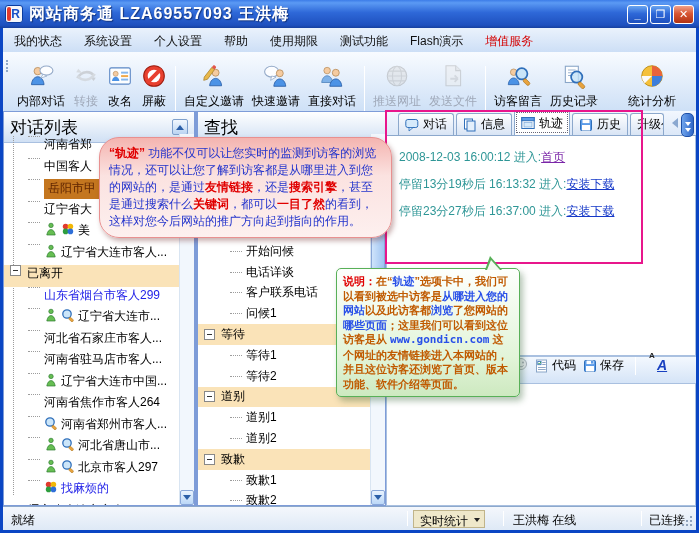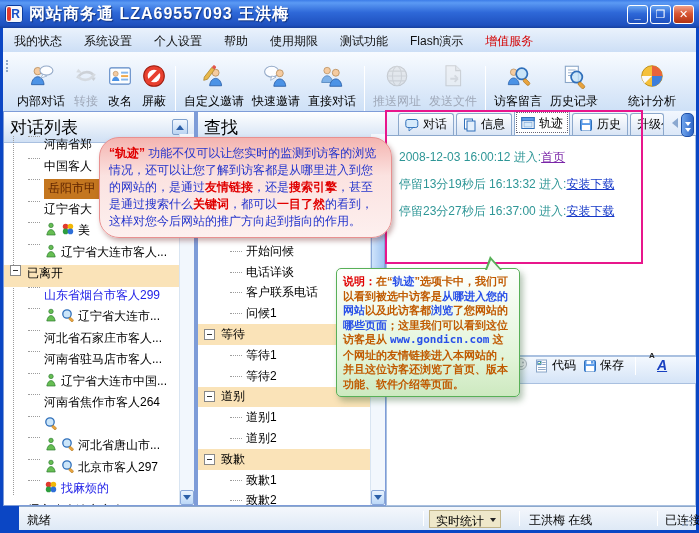--- a/index.html
+++ b/index.html
@@ -88,21 +88,21 @@
 .rptb .item{display:flex;align-items:center;gap:3px}
 .rptb .sep{width:1px;height:18px;background:#A9C0E0;border-right:1px solid #fff;margin:0 4px}
 .fontA{position:relative;font-size:14px;color:#1840C0;font-style:italic;font-weight:bold;text-decoration:underline;margin-left:10px}
 .fontA::before{content:"A";position:absolute;left:-8px;top:-6px;font-size:8px;color:#222;font-style:normal;font-weight:bold;text-decoration:none}
 .overflow-btn{position:absolute;right:2px;top:2px;height:24px;width:13px;border:1px solid #1E50A8;border-radius:5px;
   background:linear-gradient(90deg,#6FA4EC,#2E66C8);display:flex;flex-direction:column;align-items:center;justify-content:flex-end;
   gap:2px;padding-bottom:4px}
 .overflow-btn i{width:0;height:0;border-left:3px solid transparent;border-right:3px solid transparent;border-top:4px solid #fff}
 .rpinput{position:absolute;left:0;right:0;top:273px;bottom:0;background:#fff;border:1px solid #A9C0E0;border-top:none}
 
-.statusbar{position:absolute;left:19px;right:3px;top:506px;height:24px;background:linear-gradient(#F4F7FC,#DEE9F6);
+.statusbar{position:absolute;left:3px;right:3px;top:506px;height:24px;background:linear-gradient(#F4F7FC,#DEE9F6);
   border-top:1px solid #8CA8CC;font-size:12px;color:#000}
 .statusbar .txt{position:absolute;top:5px;white-space:nowrap}
 .ssep{position:absolute;top:4px;bottom:4px;width:1px;background:#C0CEE0;border-right:1px solid #fff}
 .rt-box{position:absolute;left:410px;top:3px;height:18px;padding:2px 16px 0 6px;background:#EFE8CA;border:1px solid #C0B48A;white-space:nowrap}
 .rt-box .caret{position:absolute;right:4px;top:7px;width:0;height:0;border-left:3.5px solid transparent;border-right:3.5px solid transparent;border-top:4px solid #222}
 .grip{position:absolute;right:4px;bottom:4px;width:12px;height:12px}
 .grip i{position:absolute;width:2px;height:2px;background:#8FA2BC}
 .grip i:nth-child(1){right:0;bottom:8px}.grip i:nth-child(2){right:4px;bottom:4px}
 .grip i:nth-child(3){right:0;bottom:4px}.grip i:nth-child(4){right:8px;bottom:0}
 .grip i:nth-child(5){right:4px;bottom:0}.grip i:nth-child(6){right:0;bottom:0}
@@ -355,20 +355,21 @@
           <div class="trow">
             <span class="stub"></span>
             <span class="lbl">河南省焦作市客人264</span>
           </div>
           <div class="trow">
             <span class="stub"></span>
             <span class="ticon"><svg viewBox="0 0 14 14" xmlns="http://www.w3.org/2000/svg">
                 <circle cx="6" cy="6" r="4.2" fill="#BFE0F7" fill-opacity="0.8" stroke="#2F6FBA" stroke-width="1.3"></circle>
                 <rect x="8.4" y="9" width="5" height="2.6" rx="1.2" transform="rotate(45 9 10)" fill="#E8A33D" stroke="#A8721F" stroke-width="0.5"></rect>
               </svg></span>
+            <span class="lbl">河南省郑州市客人...</span>
           </div>
           <div class="trow">
             <span class="stub"></span>
             <span class="ticon"><svg viewBox="0 0 14 14" xmlns="http://www.w3.org/2000/svg">
                 <circle cx="7" cy="3.4" r="2.2" fill="#66BE52" stroke="#2E7D32" stroke-width="0.7"></circle>
                 <path d="M2.8 13c.5-3.6 2.4-5.4 4.2-5.4s3.7 1.8 4.2 5.4z" fill="#66BE52" stroke="#2E7D32" stroke-width="0.7"></path>
               </svg></span>
             <span class="ticon"><svg viewBox="0 0 14 14" xmlns="http://www.w3.org/2000/svg">
                 <circle cx="6" cy="6" r="4.2" fill="#BFE0F7" fill-opacity="0.8" stroke="#2F6FBA" stroke-width="1.3"></circle>
                 <rect x="8.4" y="9" width="5" height="2.6" rx="1.2" transform="rotate(45 9 10)" fill="#E8A33D" stroke="#A8721F" stroke-width="0.5"></rect>

